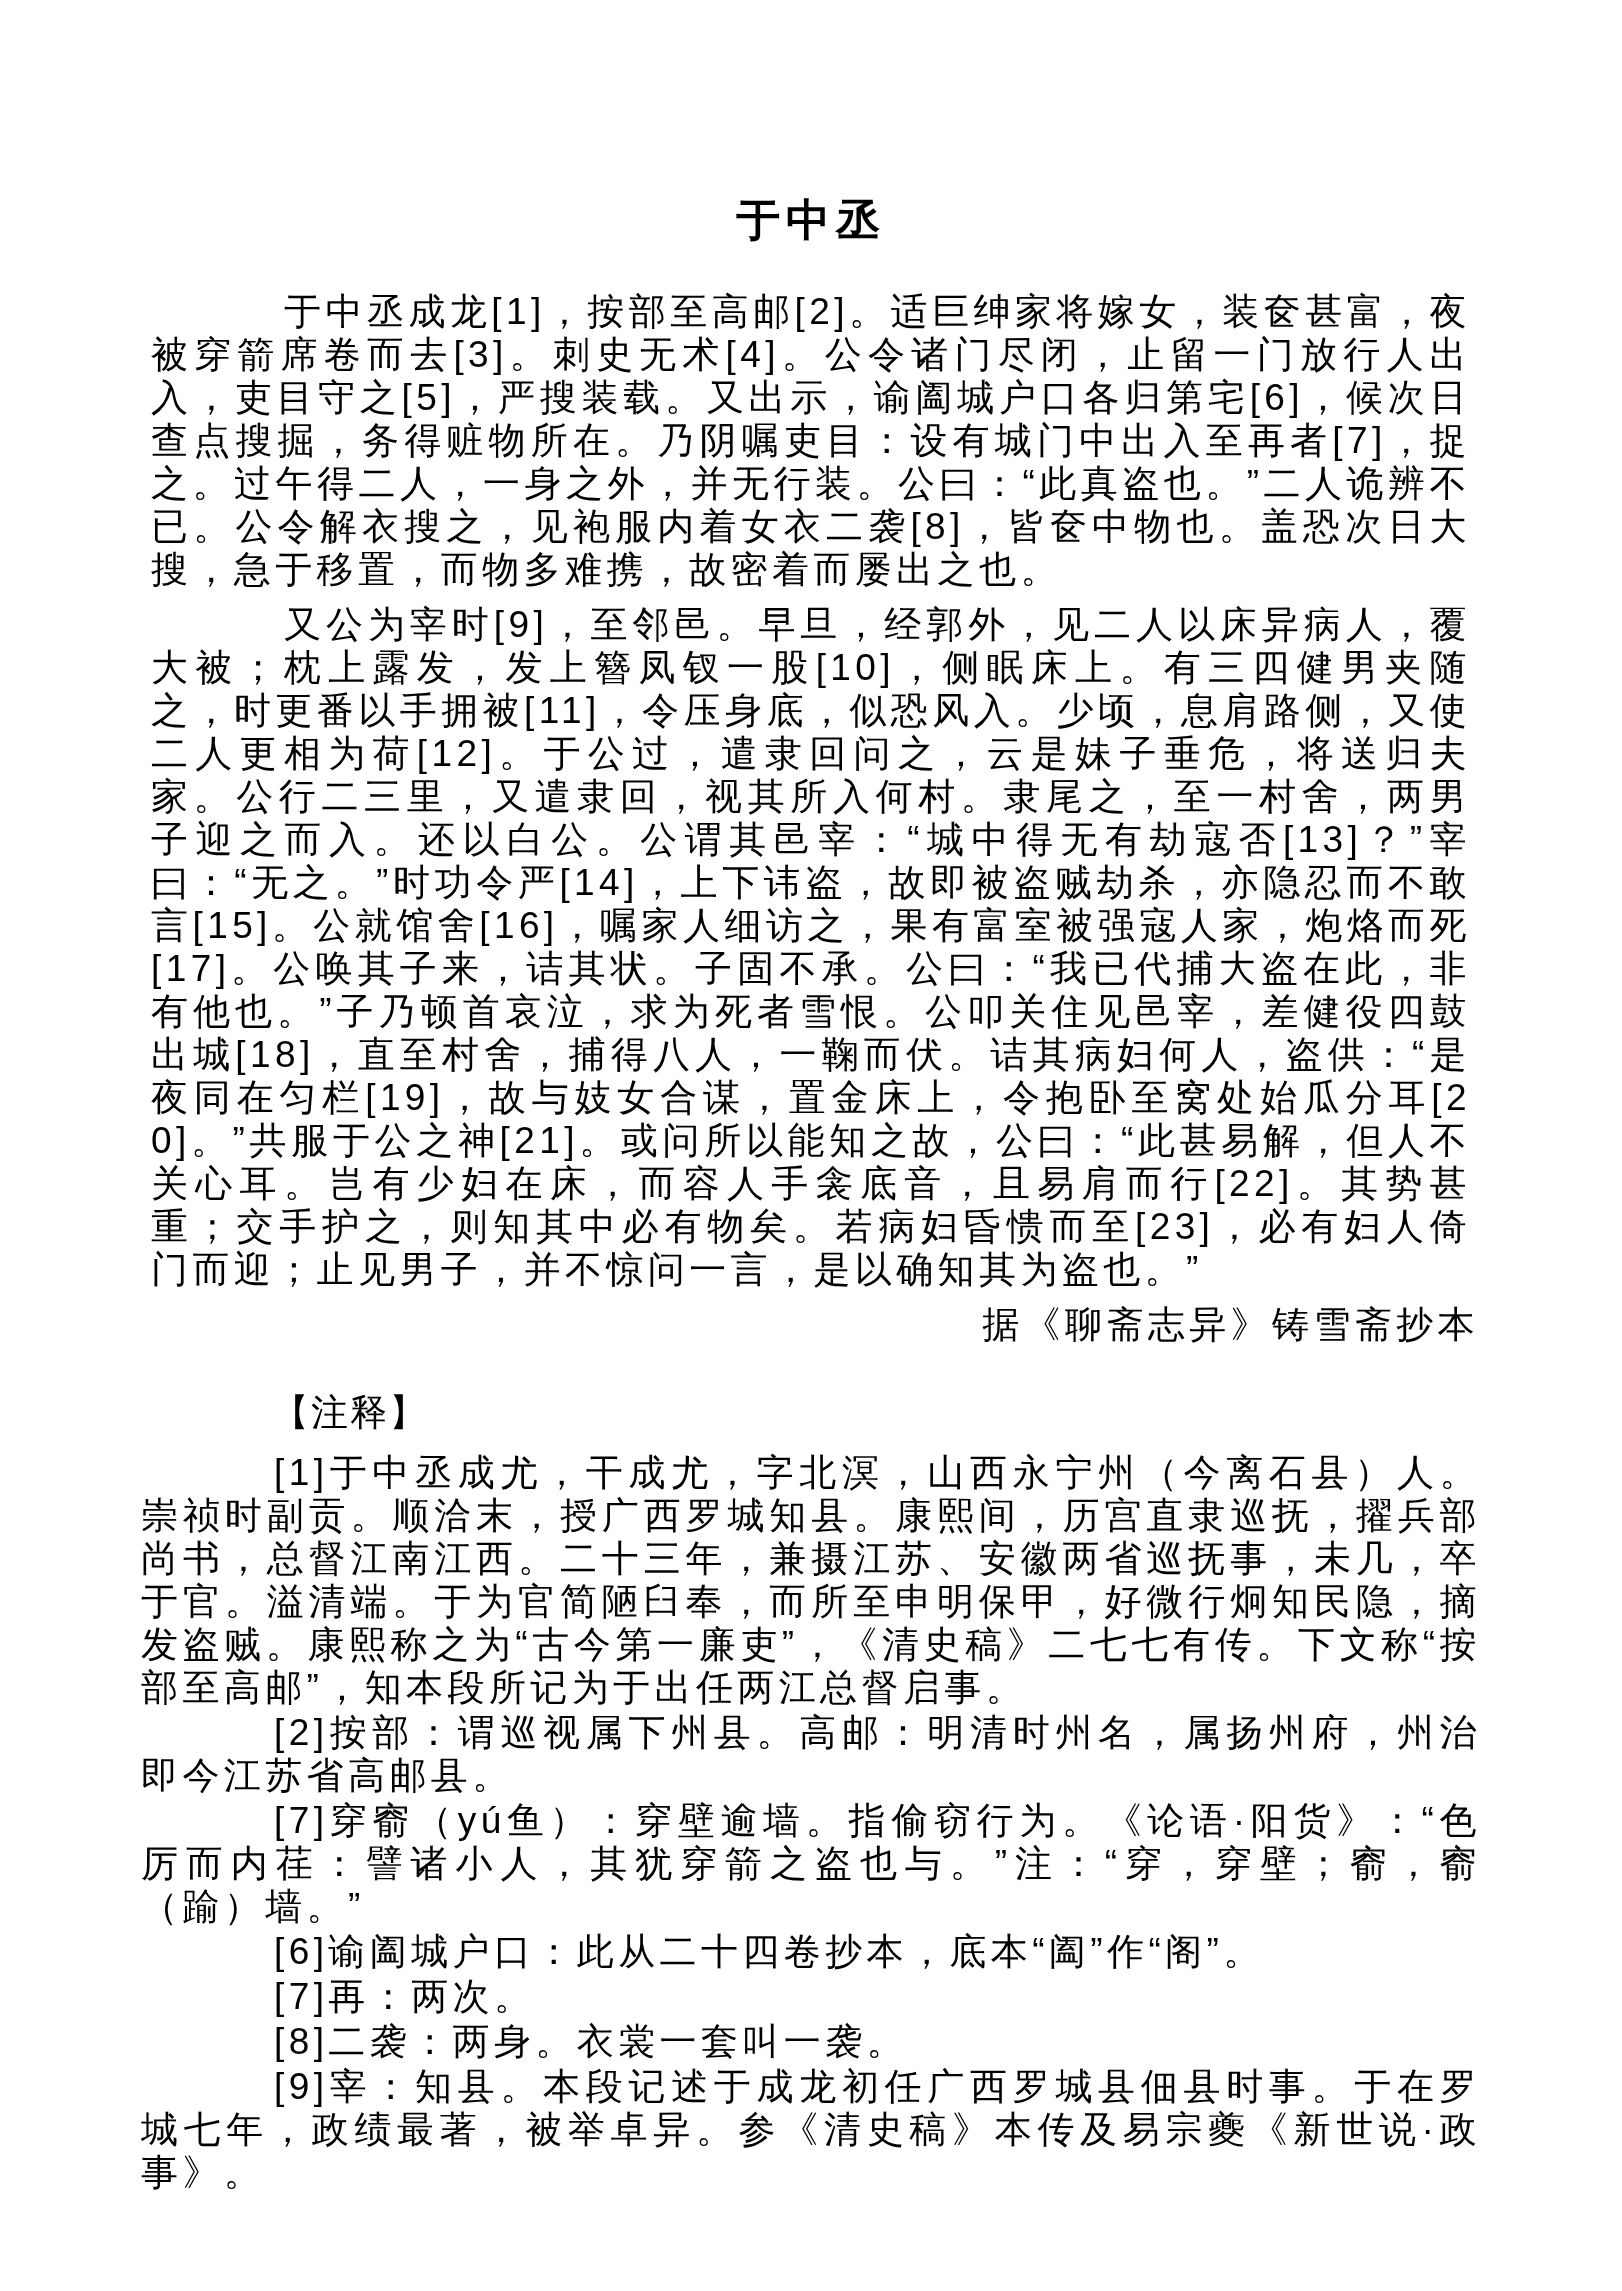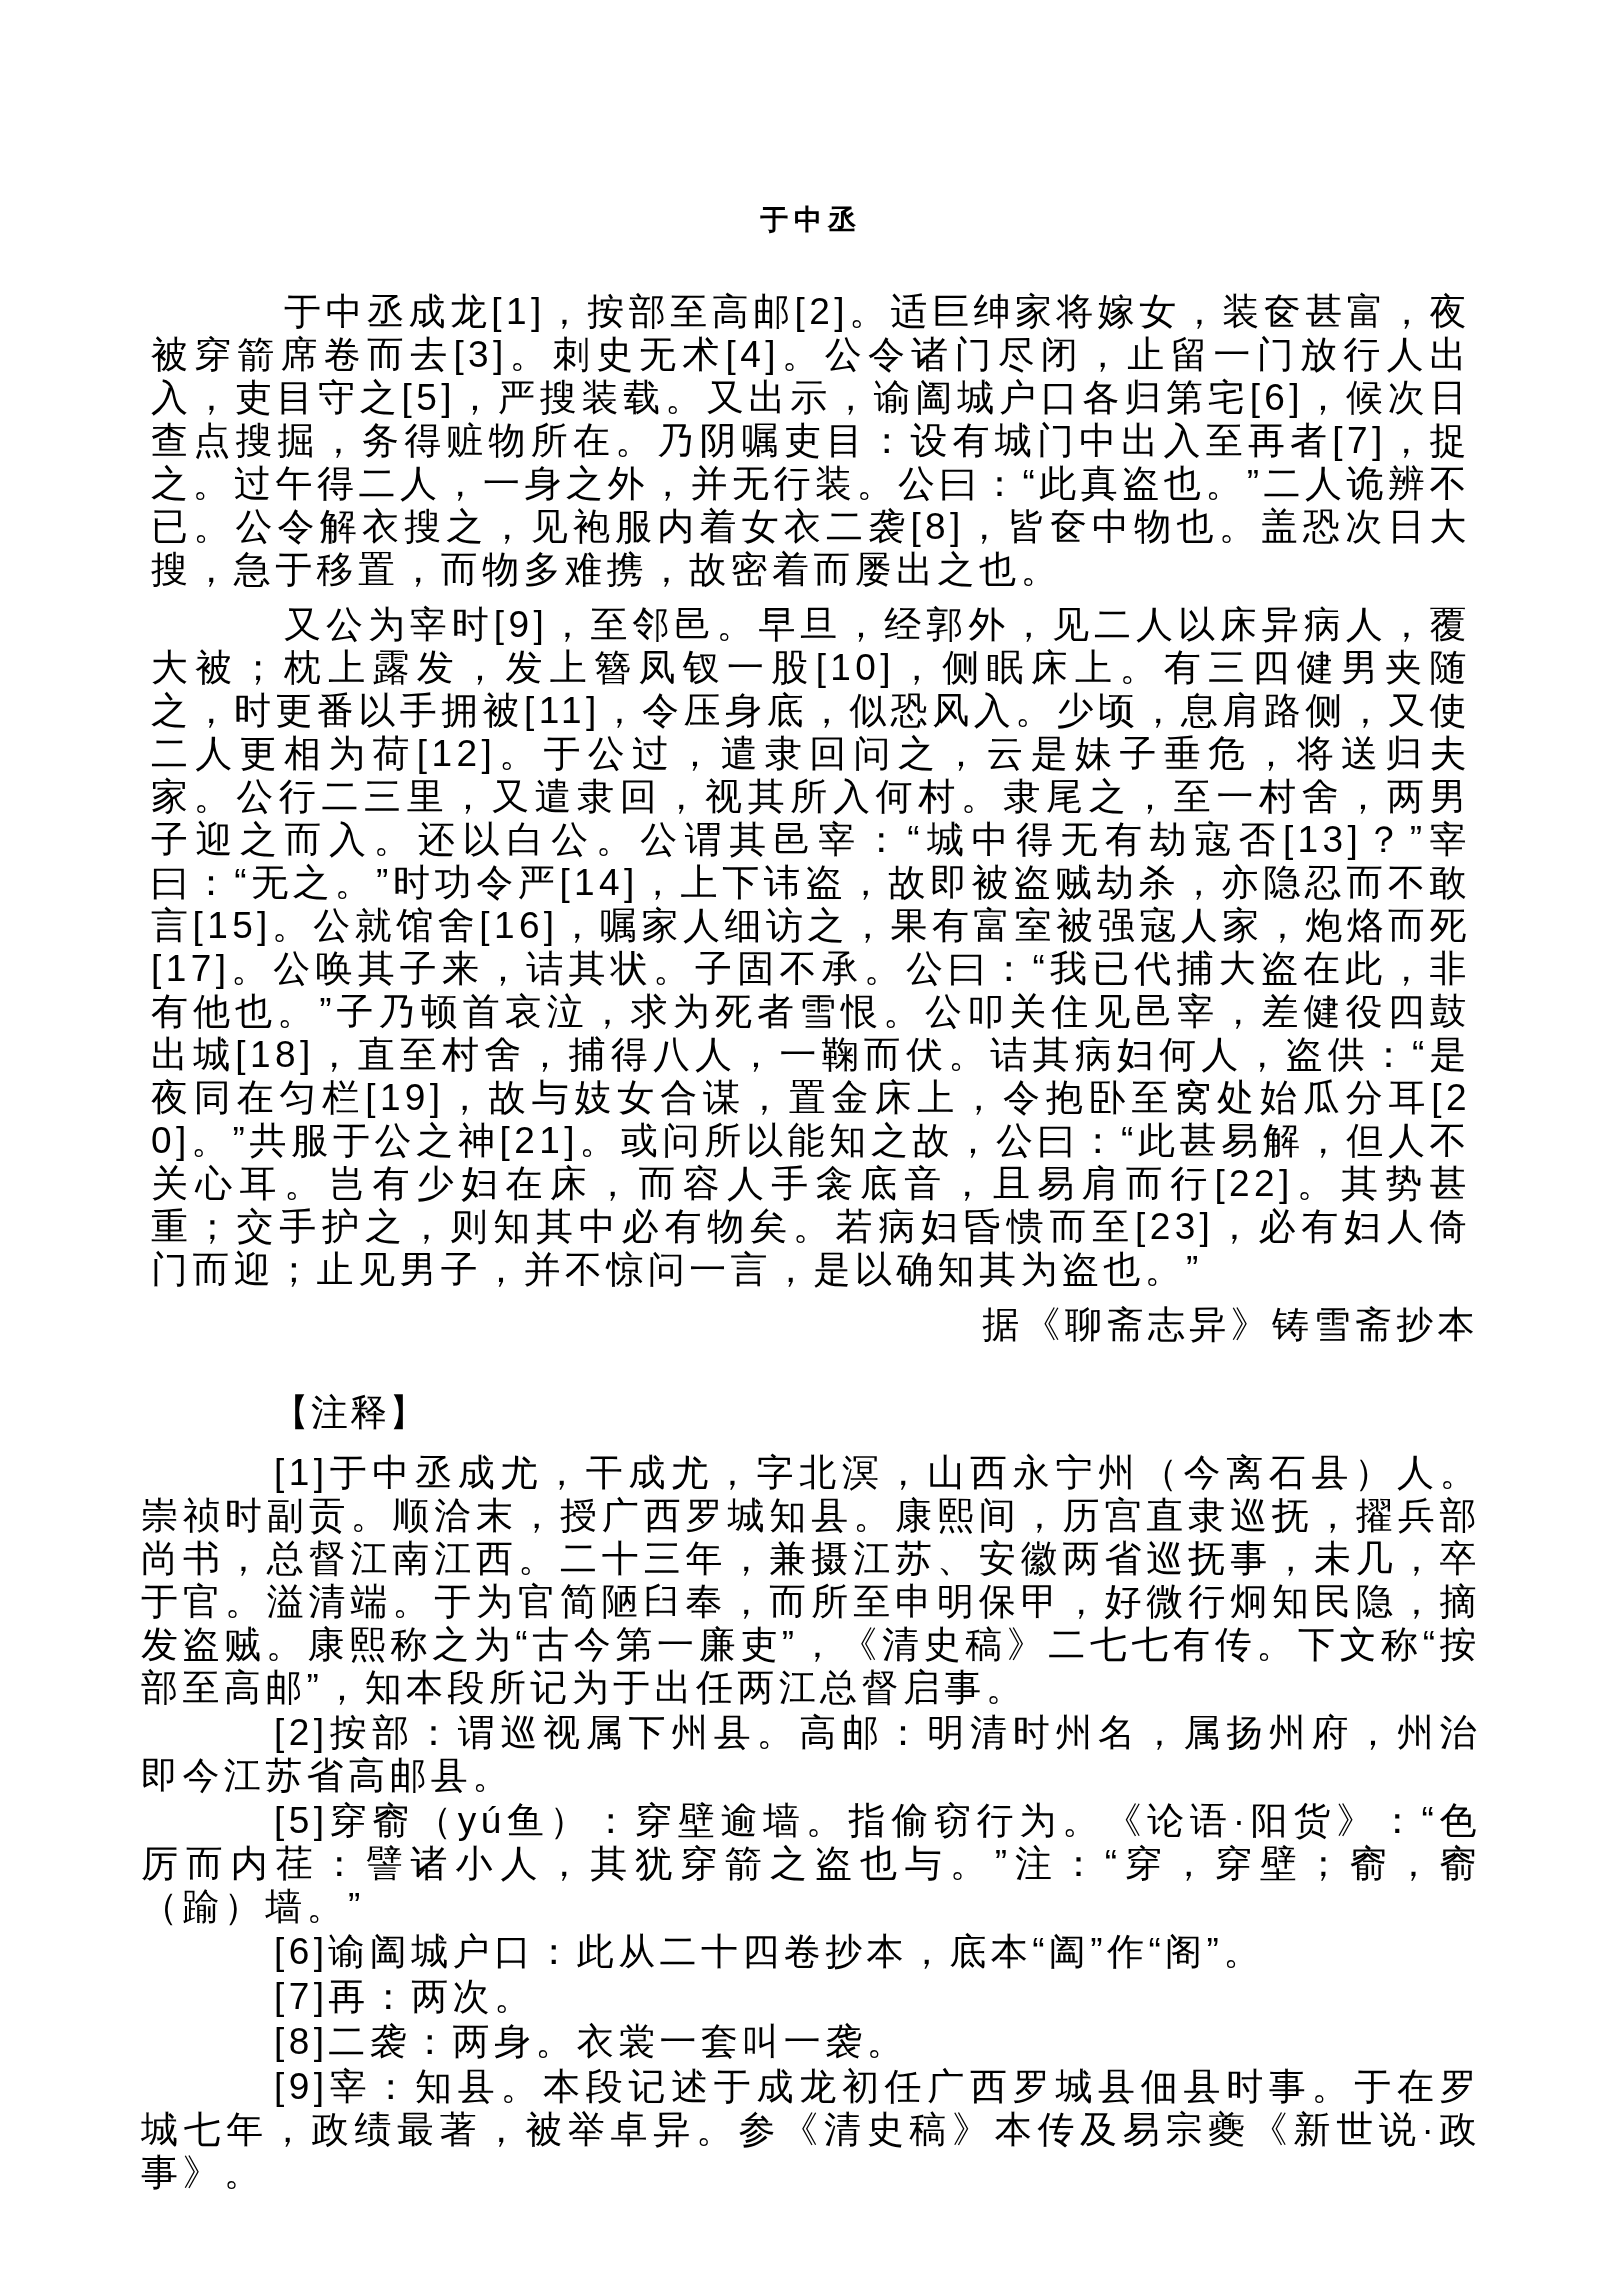--- a/index.html
+++ b/index.html
@@ -12,21 +12,21 @@
     width: 1622px;
     height: 2292px;
     background: #ffffff;
     box-sizing: border-box;
     padding: 196px 139px 0 139px;
     font-family: "Liberation Sans", sans-serif;
     color: #000000;
     overflow: hidden;
   }
   .doc-title {
-    font-size: 28px;
+    font-size: 44px;
     font-weight: 600;
     text-align: center;
     letter-spacing: 5.9px;
     margin: 0 0 47px 0;
     line-height: 47px;
   }
   .body-para {
     font-size: 37px;
     line-height: 43px;
     letter-spacing: 4.4px;
@@ -67,19 +67,19 @@
 
   <p class="body-para">于中丞成龙[1]，按部至高邮[2]。适巨绅家将嫁女，装奁甚富，夜被穿箭席卷而去[3]。刺史无术[4]。公令诸门尽闭，止留一门放行人出入，吏目守之[5]，严搜装载。又出示，谕阖城户口各归第宅[6]，候次日查点搜掘，务得赃物所在。乃阴嘱吏目：设有城门中出入至再者[7]，捉之。过午得二人，一身之外，并无行装。公曰：“此真盗也。”二人诡辨不已。公令解衣搜之，见袍服内着女衣二袭[8]，皆奁中物也。盖恐次日大搜，急于移置，而物多难携，故密着而屡出之也。</p>
   <p class="body-para">又公为宰时[9]，至邻邑。早旦，经郭外，见二人以床异病人，覆大被；枕上露发，发上簪凤钗一股[10]，侧眠床上。有三四健男夹随之，时更番以手拥被[11]，令压身底，似恐风入。少顷，息肩路侧，又使二人更相为荷[12]。于公过，遣隶回问之，云是妹子垂危，将送归夫家。公行二三里，又遣隶回，视其所入何村。隶尾之，至一村舍，两男子迎之而入。还以白公。公谓其邑宰：“城中得无有劫寇否[13]？”宰曰：“无之。”时功令严[14]，上下讳盗，故即被盗贼劫杀，亦隐忍而不敢言[15]。公就馆舍[16]，嘱家人细访之，果有富室被强寇人家，炮烙而死[17]。公唤其子来，诘其状。子固不承。公曰：“我已代捕大盗在此，非有他也。”子乃顿首哀泣，求为死者雪恨。公叩关住见邑宰，差健役四鼓出城[18]，直至村舍，捕得八人，一鞠而伏。诘其病妇何人，盗供：“是夜同在匀栏[19]，故与妓女合谋，置金床上，令抱卧至窝处始瓜分耳[20]。”共服于公之神[21]。或问所以能知之故，公曰：“此甚易解，但人不关心耳。岂有少妇在床，而容人手衾底音，且易肩而行[22]。其势甚重；交手护之，则知其中必有物矣。若病妇昏愦而至[23]，必有妇人倚门而迎；止见男子，并不惊问一言，是以确知其为盗也。”</p>
 
   <p class="attribution">据《聊斋志异》铸雪斋抄本</p>
 
   <p class="notes-header">【注释】</p>
 
   <p class="note-para">[1]于中丞成尤，干成尤，字北溟，山西永宁州（今离石县）人。崇祯时副贡。顺洽末，授广西罗城知县。康熙间，历宫直隶巡抚，擢兵部尚书，总督江南江西。二十三年，兼摄江苏、安徽两省巡抚事，未几，卒于官。溢清端。于为官简陋臼奉，而所至申明保甲，好微行炯知民隐，摘发盗贼。康熙称之为“古今第一廉吏”，《清史稿》二七七有传。下文称“按部至高邮”，知本段所记为于出任两江总督启事。</p>
   <p class="note-para">[2]按部：谓巡视属下州县。高邮：明清时州名，属扬州府，州治即今江苏省高邮县。</p>
-  <p class="note-para">[5]穿窬（yú鱼）：穿壁逾墙。指偷窃行为。《论语·阳货》：“色厉而内荏：譬诸小人，其犹穿箭之盗也与。”注：“穿，穿壁；窬，窬（踰）墙。”</p>
+  <p class="note-para">[7]穿窬（yú鱼）：穿壁逾墙。指偷窃行为。《论语·阳货》：“色厉而内荏：譬诸小人，其犹穿箭之盗也与。”注：“穿，穿壁；窬，窬（踰）墙。”</p>
   <p class="note-para">[6]谕阖城户口：此从二十四卷抄本，底本“阖”作“阁”。</p>
   <p class="note-para">[7]再：两次。</p>
   <p class="note-para">[8]二袭：两身。衣裳一套叫一袭。</p>
   <p class="note-para">[9]宰：知县。本段记述于成龙初任广西罗城县佃县时事。于在罗城七年，政绩最著，被举卓异。参《清史稿》本传及易宗夔《新世说·政事》。</p>
 </div>
 
 
 </body></html>

